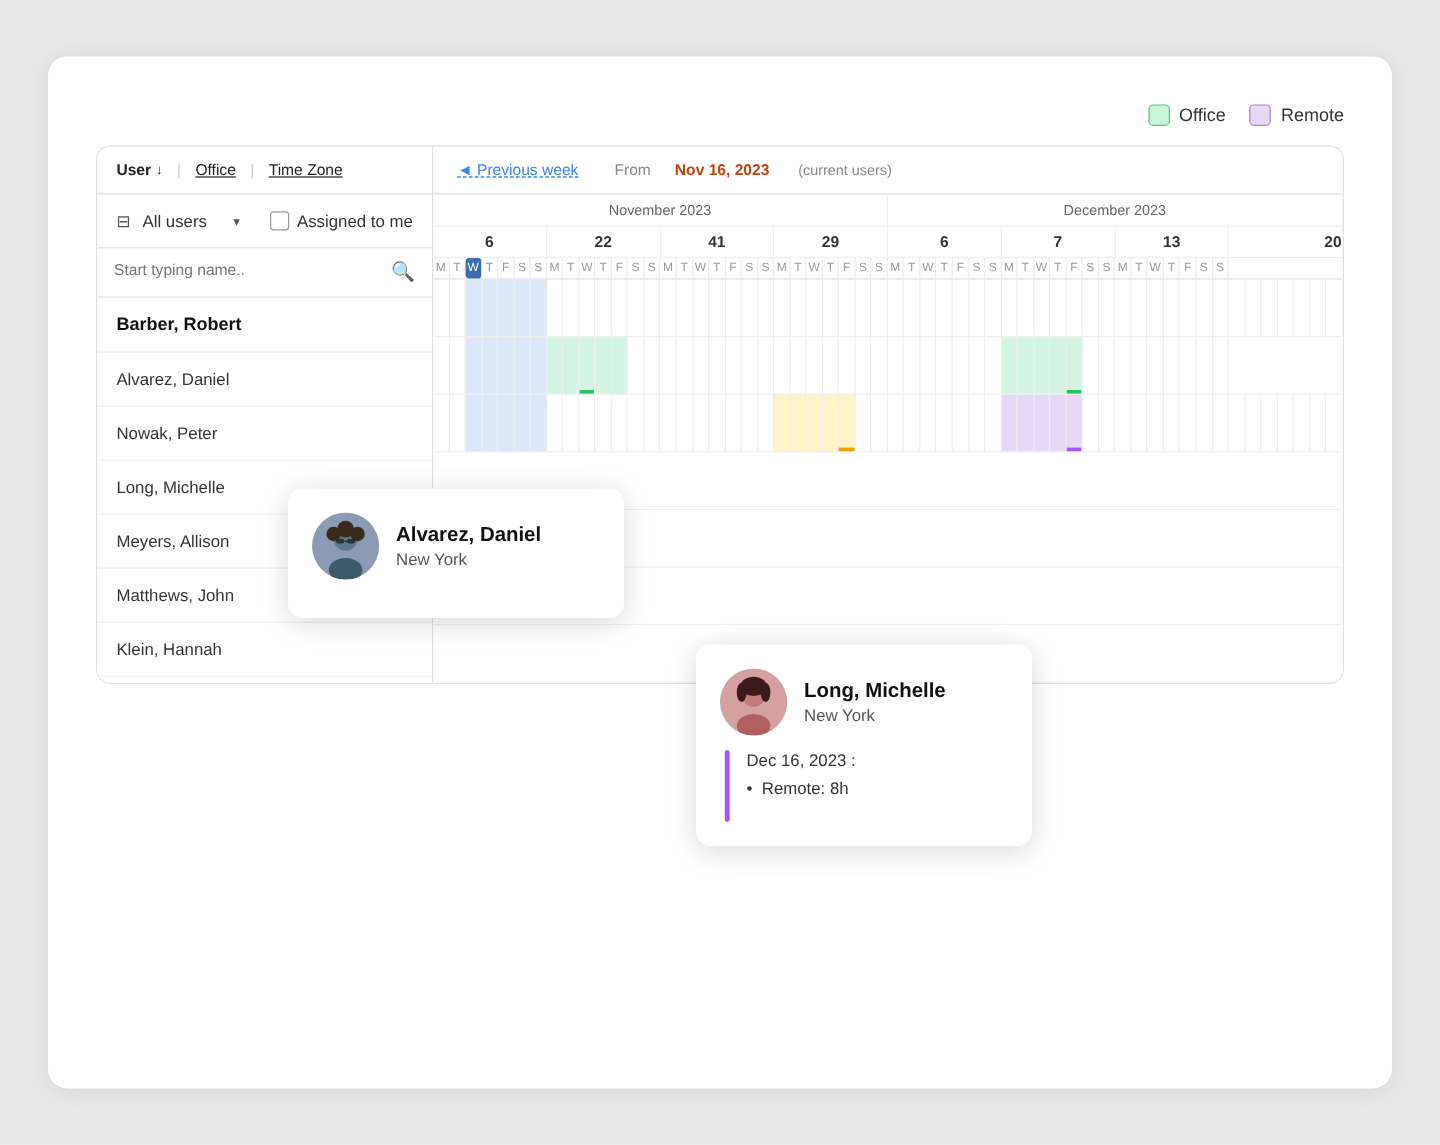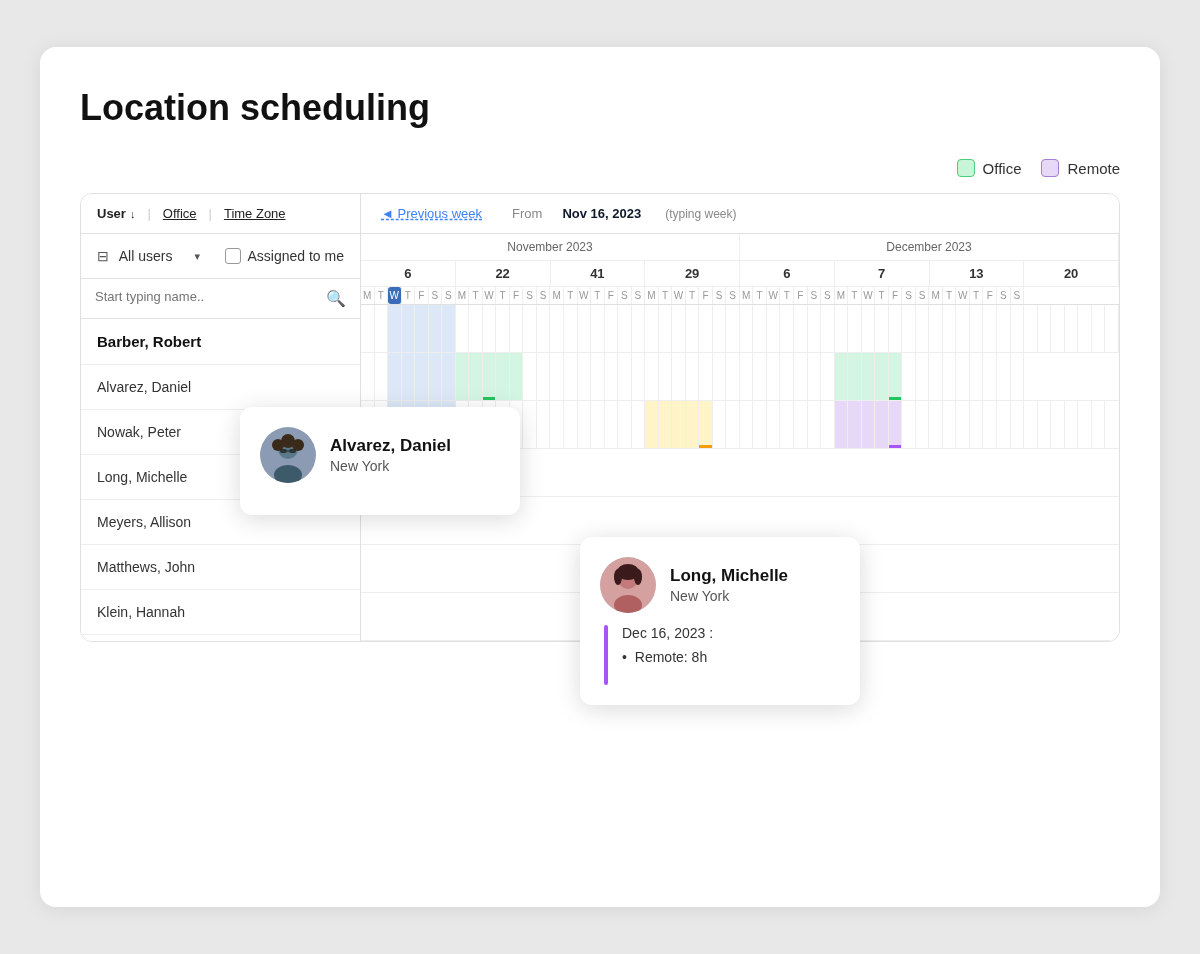--- a/index.html
+++ b/index.html
@@ -168,21 +168,21 @@
       gap: 20px;
       font-size: 13px;
     }
     .prev-week-btn {
       color: #3b82f6;
       text-decoration: dashed underline;
       cursor: pointer;
       font-size: 13px;
     }
     .from-label { color: #888; margin-left: 10px; }
-    .current-date { color: #0f172a; font-weight: 700; }
+    .current-date { color: #c2410c; font-weight: 700; }
     .current-week { color: #888; font-size: 12px; margin-left: 4px; }
 
     
     .month-header-row {
       display: flex;
       border-bottom: 1px solid #eee;
     }
     .month-label {
       text-align: center;
       font-size: 12px;
@@ -339,21 +339,20 @@
     .tooltip-detail {
       font-size: 14px;
       color: #333;
     }
     .tooltip-dot { margin-right: 4px; }
   </style>
 </head>
 <body>
 
 <div class="container">
-  <div class="page-title">Location scheduling</div>
 
   <div class="legend">
     <div class="legend-item">
       <div class="legend-box legend-office"></div>
       <span>Office</span>
     </div>
     <div class="legend-item">
       <div class="legend-box legend-remote"></div>
       <span>Remote</span>
     </div>
@@ -401,38 +400,38 @@
         <div class="user-row">Klein, Hannah</div>
       </div>
     </div>
 
     <div class="right-panel">
 
       <div class="calendar-header">
         <span class="prev-week-btn">◄ Previous week</span>
         <span class="from-label">From</span>
         <span class="current-date">Nov 16, 2023</span>
-        <span class="current-week">(typing week)</span>
+        <span class="current-week">(current users)</span>
       </div>
 
       <div class="month-header-row">
         <div class="month-label" style="width:50%; border-right:1px solid #eee;">November 2023</div>
         <div class="month-label" style="width:50%;">December 2023</div>
       </div>
 
       <div class="week-nums-row">
 
         <div class="week-num" style="width:calc(100%/8*1);">6</div>
         <div class="week-num" style="width:calc(100%/8*1);">22</div>
         <div class="week-num" style="width:calc(100%/8*1);">41</div>
         <div class="week-num" style="width:calc(100%/8*1);">29</div>
         <div class="week-num" style="width:calc(100%/8*1);">6</div>
         <div class="week-num" style="width:calc(100%/8*1);">7</div>
         <div class="week-num" style="width:calc(100%/8*1);">13</div>
-        <div class="week-num" style="width:calc(100%/8*1);">20</div>
+        <div class="week-num" style="width:calc(100%/8*1);text-align:right;">20</div>
       </div>
 
       <div class="day-labels-row">
 
         <div class="day-label" style="width:calc(100%/56);">M</div>
         <div class="day-label" style="width:calc(100%/56);">T</div>
         <div class="day-label today" style="width:calc(100%/56);">W</div>
         <div class="day-label" style="width:calc(100%/56);">T</div>
         <div class="day-label" style="width:calc(100%/56);">F</div>
         <div class="day-label" style="width:calc(100%/56);">S</div>

